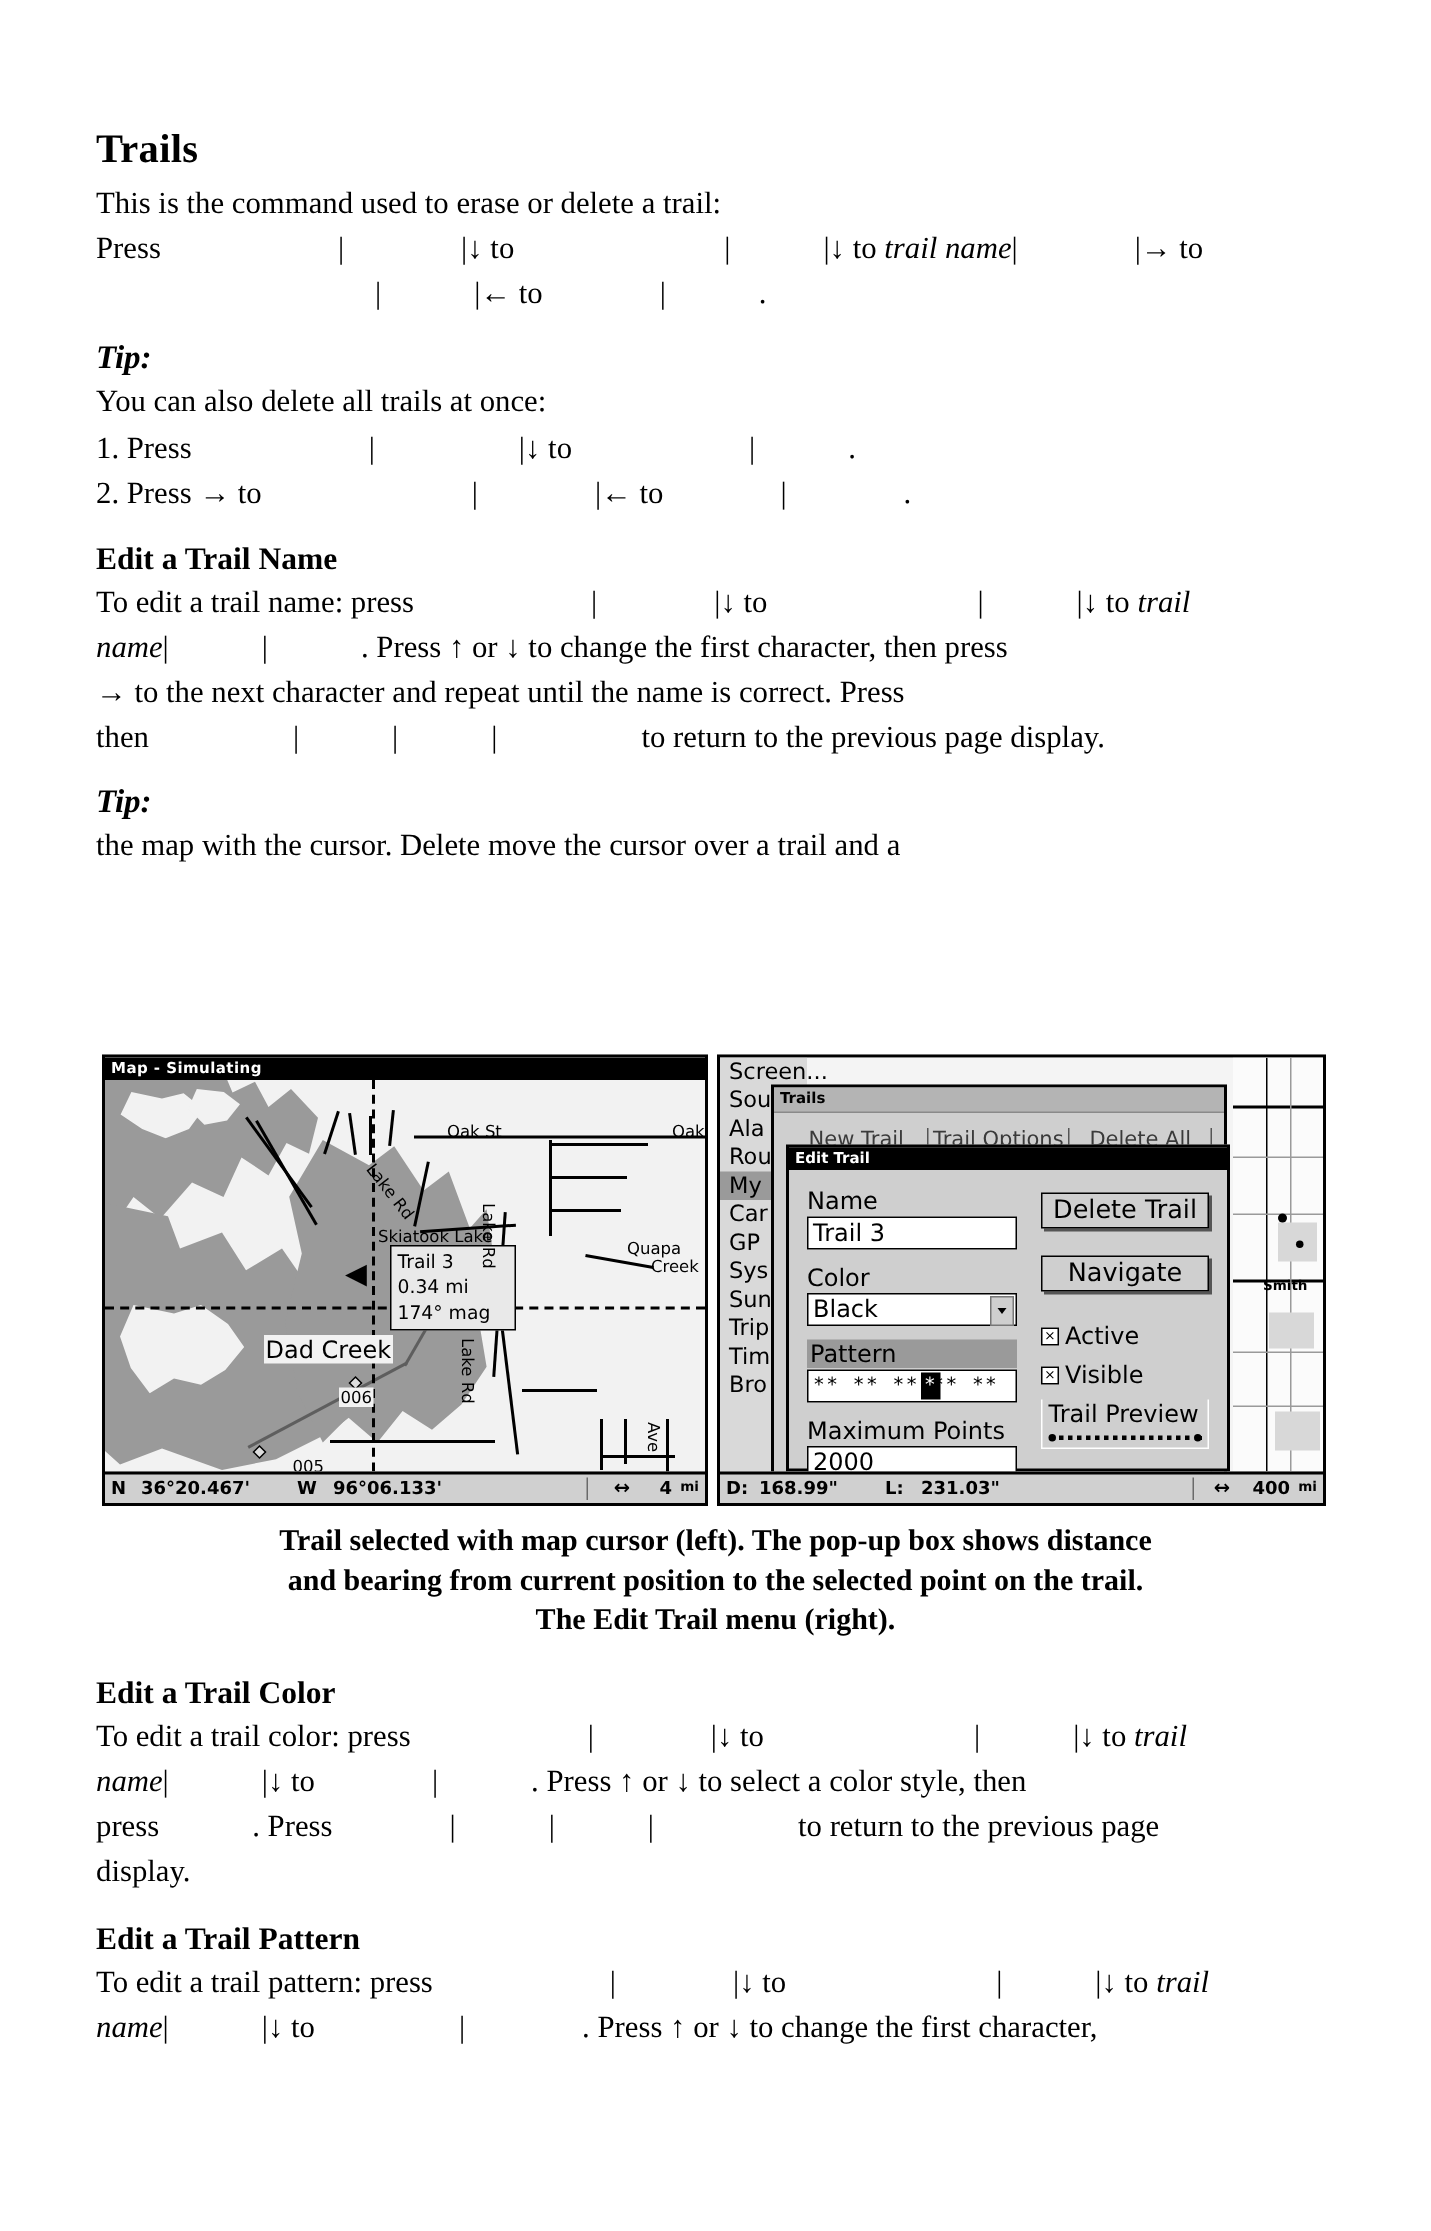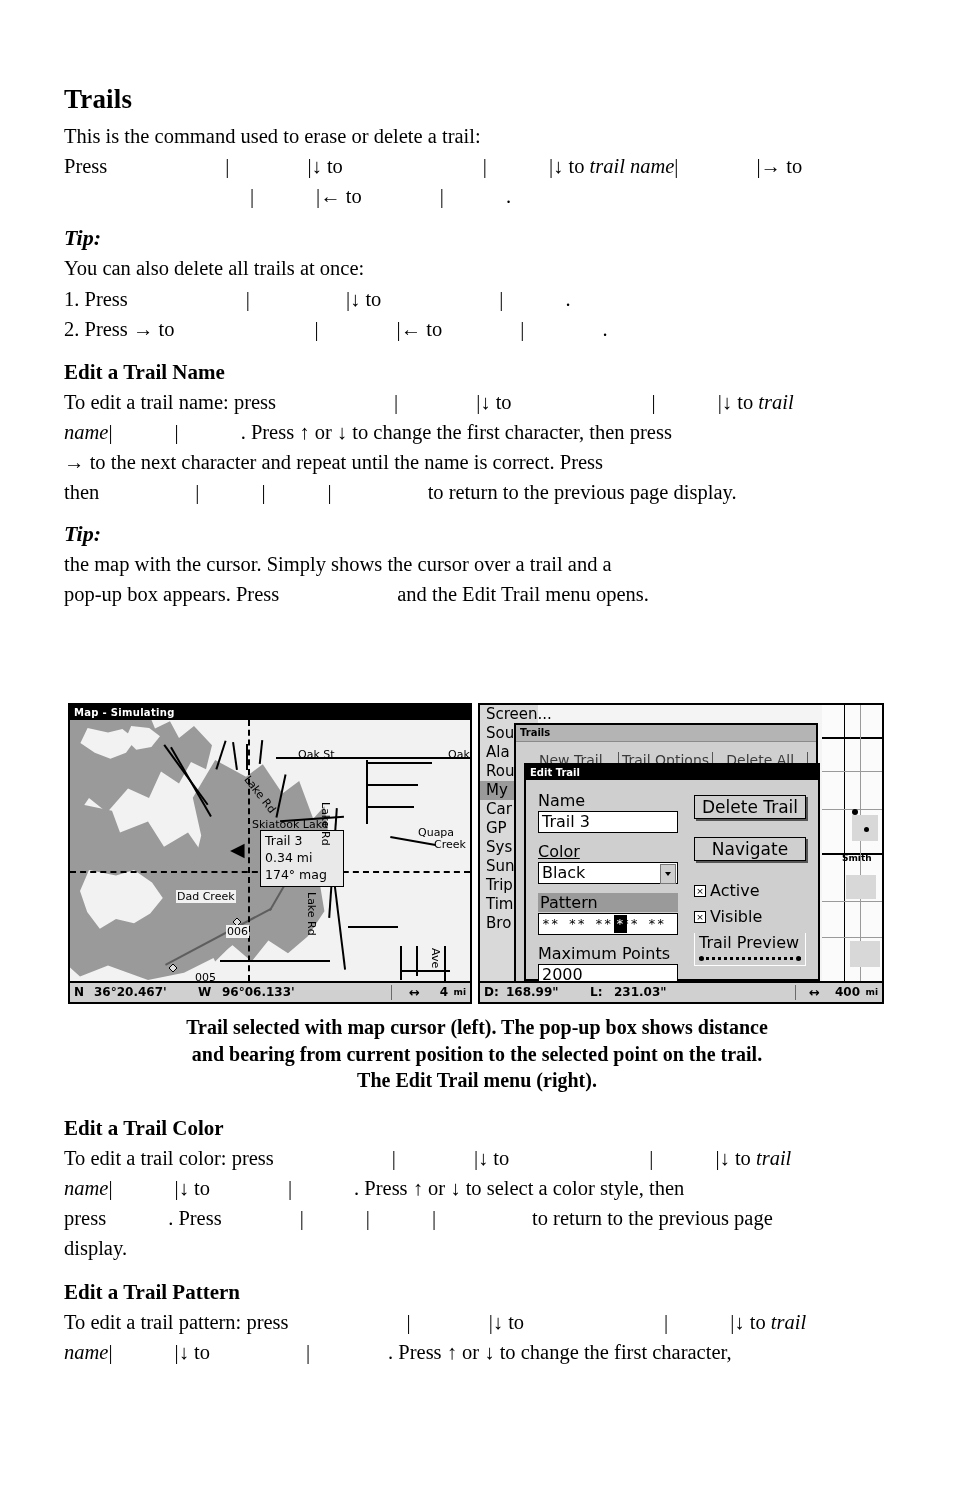--- a/index.html
+++ b/index.html
@@ -56,21 +56,21 @@
   .mapcanvas{position:absolute;left:0;top:15px;right:0;bottom:21px;background:#f2f2f2;overflow:hidden;}
   .land{position:absolute;background:#9a9a9a;}
   .xhairV{position:absolute;left:178px;top:0;bottom:0;width:0;border-left:2px dashed #000;}
   .xhairH{position:absolute;left:0;right:0;top:151px;height:0;border-top:2px dashed #000;}
   .popbox{position:absolute;left:190px;top:110px;width:78px;height:54px;background:#e9e9e9;
           border:1px solid #000;font-size:12.5px;line-height:17px;padding:1px 0 0 4px;
           font-family:"DejaVu Sans","Liberation Sans",sans-serif;color:#000;}
   .cursorArrow{position:absolute;left:160px;top:120px;font-size:19px;line-height:19px;color:#000;}
   .maplabel{position:absolute;font-size:11px;color:#000;background:transparent;
             font-family:"DejaVu Sans","Liberation Sans",sans-serif;white-space:nowrap;}
-  .maplabelbx{position:absolute;font-size:11px;color:#000;background:#f2f2f2;
+  .maplabelbx{position:absolute;font-size:16px;color:#000;background:#f2f2f2;
             font-family:"DejaVu Sans","Liberation Sans",sans-serif;white-space:nowrap;padding:0 1px;}
   .rd{position:absolute;background:#000;}
   .trailline{position:absolute;background:#5e5e5e;height:2px;transform-origin:0 0;}
   .wpt{position:absolute;font-size:11px;font-family:"DejaVu Sans","Liberation Sans",sans-serif;
        background:#f2f2f2;padding:0 1px;border:0;}
   .wptmark{position:absolute;width:8px;height:8px;}
 
   .sbL-left{position:absolute;left:4px;}
   .sbdiv{position:absolute;top:2px;bottom:2px;width:1px;background:#6a6a6a;}
 
@@ -165,24 +165,21 @@
 
     <h2 class="sec" style="margin-top:16px;">Edit a Trail Name</h2>
     <p class="just">
       <span>To edit a trail name: press</span><span class="gap g5"></span><span class="pipe">|</span><span class="gap g3"></span><span class="pipe">|</span><span class="darr">↓</span>&nbsp;<span>to</span><span class="gap g6"></span><span class="pipe">|</span><span class="gap g2"></span><span class="pipe">|</span><span class="darr">↓</span>&nbsp;<span>to</span>&nbsp;<span class="it">trail</span><br>
       <span class="it">name</span><span class="pipe">|</span><span class="gap g2"></span><span class="pipe">|</span><span class="gap g2"></span><span>. Press ↑ or ↓ to change the first character, then press</span><br>
       <span>→ to the next character and repeat until the name is correct. Press</span><br>
       <span>then</span><span class="gap g4"></span><span class="pipe">|</span><span class="gap g2"></span><span class="pipe">|</span><span class="gap g2"></span><span class="pipe">|</span><span class="gap g4"></span><span>to return to the previous page display.</span>
     </p>
 
     <h3 class="tip">Tip:</h3>
-    <p class="body indent">the map with the cursor. Simply shows the cursor over a trail and a</p>
-    <p class="body indent">
-      <span>pop-up box appears. Press</span><span class="gap g5"></span><span>and the Edit Trail menu opens.</span>
-    </p>
+    <p class="body indent">the map with the cursor. Delete move the cursor over a trail and a</p>
   </div>
 
   <div class="figure">
 
     <div class="shot shotL">
       <div class="titlebar" style="width:100%;">Map - Simulating</div>
 
       <div class="mapcanvas">
 
         <div class="land" style="left:-8px;top:-6px;width:150px;height:120px;clip-path:polygon(0 0,58% 0,62% 12%,72% 6%,78% 20%,88% 10%,100% 26%,96% 46%,86% 40%,78% 58%,66% 48%,58% 70%,44% 62%,30% 82%,18% 70%,6% 92%,0 84%);"></div>
@@ -314,21 +311,21 @@
           <div class="tlistbox"></div>
         </div>
 
         <div class="win-edit">
           <div class="win-edit-title">Edit Trail</div>
 
           <div class="fcol" style="left:12px;top:26px;width:140px;">
             <div class="flabel">Name</div>
             <div class="ftext">Trail 3</div>
 
-            <div class="flabel" style="margin-top:9px;text-decoration:underline;">Color</div>
+            <div class="flabel" style="margin-top:9px;">Color</div>
             <div class="fselect">
               <span>Black</span>
               <span class="caretbtn"></span>
             </div>
 
             <div class="flabel hl" style="margin-top:9px;">Pattern</div>
             <div class="patfield">
               <span>**  **  **  **  **</span>
               <span class="patcursor">*</span>
             </div>

